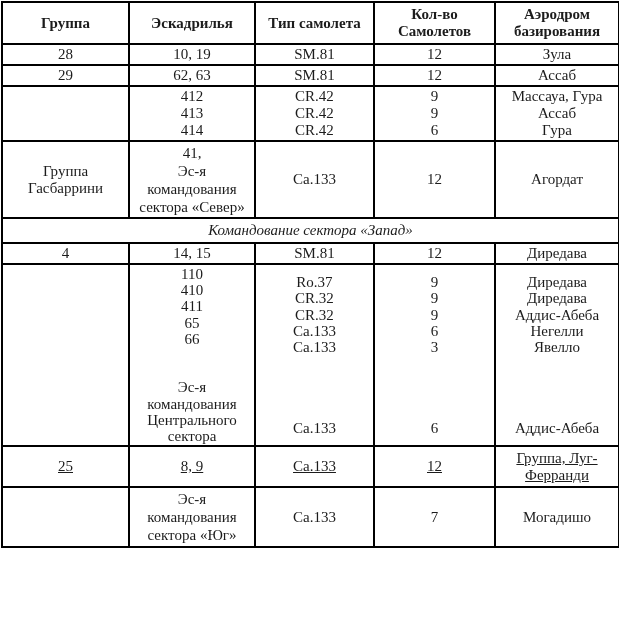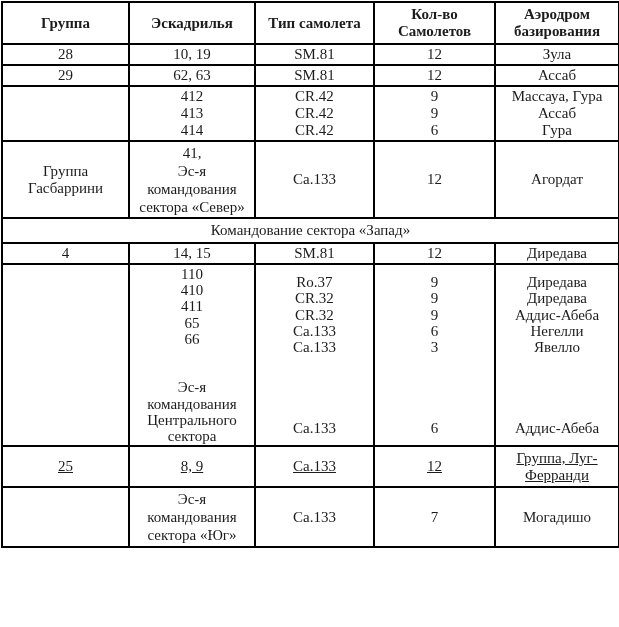--- a/index.html
+++ b/index.html
@@ -24,20 +24,21 @@
     vertical-align: middle;
     padding: 1px 3px;
     font-size: 15px;
     line-height: 17px;
     overflow: hidden;
   }
   td.header-cell {
     font-weight: bold;
   }
   td.section-cell {
+    font-style: italic;
     border-radius: 8px;
   }
   .line { line-height: 17px; }
   .line:empty::before { content: "\00a0"; }
   tr.h-header  { height: 42px; }
   tr.h-single  { height: 16px; }
   tr.h-triple  { height: 52px; }
   tr.h-gasb    { height: 77px; }
   tr.h-section { height: 25px; }
   tr.h-big     { height: 162px; padding-left: 31px; }

